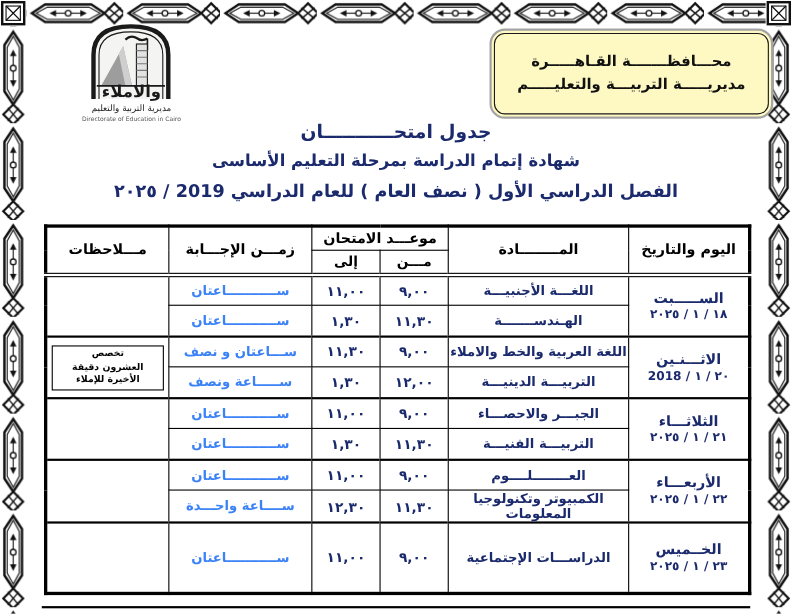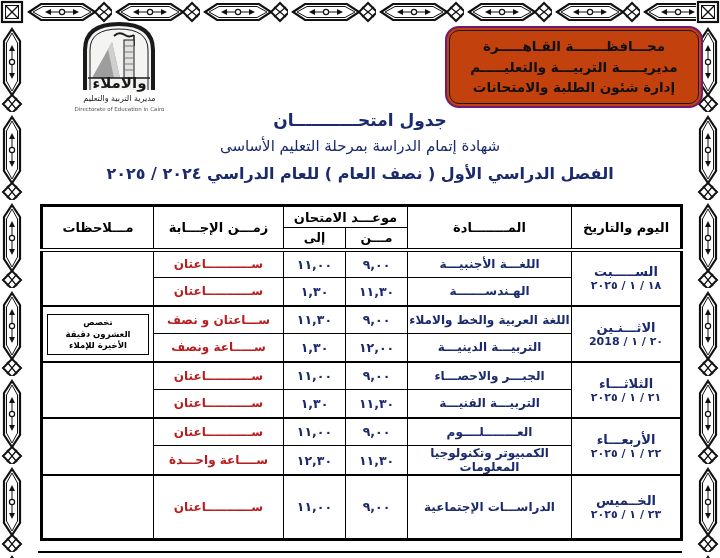--- a/index.html
+++ b/index.html
@@ -10,51 +10,51 @@
 
   
   .logo{position:absolute;left:52px;top:16px;width:135px;height:106px;text-align:center;}
   .logo svg{display:block;margin:0 auto;}
   .logo-city{position:absolute;left:0;right:0;top:58px;font-weight:700;font-size:15px;color:#1a1a1a;letter-spacing:1px;}
   .logo-cap-ar{position:absolute;left:0;right:0;top:78px;font-weight:400;font-size:8px;color:#222;direction:rtl;}
   .logo-cap-en{position:absolute;left:0;right:0;top:90px;font-size:5.5px;color:#555;}
 
   
   .org-box{position:absolute;left:445px;top:26px;width:258px;height:82px;
-           border:2px solid #701a75;border-radius:14px;background:#c2410c;
+           border:2px solid #a3a3a3;border-radius:14px;background:#fef9c3;
            box-sizing:border-box;padding:2px;}
   .org-box-inner{width:100%;height:100%;border:1.5px solid #1a1a1a;border-radius:10px;
            box-sizing:border-box;display:flex;flex-direction:column;justify-content:center;
            direction:rtl;text-align:center;}
   .org-line{font-weight:700;font-size:13.5px;line-height:1.55;color:#111;white-space:nowrap;}
 
   
   .titles{position:absolute;left:40px;width:640px;top:110px;text-align:center;direction:rtl;color:#1a2a6c;}
   .t1{font-weight:700;font-size:17px;margin-bottom:7px;}
-  .t2{font-weight:400;font-size:15px;margin-bottom:9px;}
+  .t2{font-weight:700;font-size:15px;margin-bottom:9px;}
   .t3{font-weight:700;font-size:16px;}
 
   
   .sched{position:absolute;left:40px;top:204px;width:640px;border-collapse:collapse;
          direction:rtl;table-layout:fixed;background:#fff;border:3px solid #000;}
   .sched th,.sched td{border:1.5px solid #000;padding:0;text-align:center;vertical-align:middle;overflow:hidden;}
   .sched thead th{font-weight:700;font-size:13px;color:#000;}
   .sched thead tr.h1{height:22px;}
   .sched thead tr.h2{height:22px;}
   .sched thead tr.h2 th{font-size:12.5px;}
   .sched thead th[rowspan],.sched thead tr.h2 th{border-bottom:4px double #000;}
   .sched tbody tr{height:28px;}
   .sched tbody tr.last{height:64px;}
   .sched tbody tr.grp td{border-top-width:2.5px;}
   .day{font-weight:700;color:#1a2a6c;}
   .dayname{font-size:13px;}
   .daydate{font-size:11px;letter-spacing:.5px;}
   .subj{font-weight:700;font-size:12px;color:#1a2a6c;}
   .time{font-weight:700;font-size:12.5px;color:#1a2a6c;letter-spacing:.5px;}
-  .dur{font-weight:700;font-size:12px;color:#b91c1c;}
+  .dur{font-weight:700;font-size:12px;color:#3b82f6;}
   .notes{vertical-align:top;}
   .notebox{margin:2px 4px 0 4px;border:1.5px solid #000;padding:2px 16px;
            font-weight:700;font-size:8.5px;line-height:1.35;color:#000;direction:rtl;}
   .table-underline{position:absolute;left:38px;width:644px;top:551px;height:1.5px;background:#000;}
 </style>
 </head>
 <body>
 
 <div class="page">
 
@@ -111,28 +111,27 @@
     </svg>
     <div class="logo-city">والاملاء</div>
     <div class="logo-cap-ar">مديرية التربية والتعليم</div>
     <div class="logo-cap-en">Directorate of Education in Cairo</div>
   </div>
 
   <div class="org-box">
     <div class="org-box-inner">
       <div class="org-line">محـــافظـــــــة القـاهـــــرة</div>
       <div class="org-line">مديريـــــة التربيـــة والتعليـــــم</div>
-      <div class="org-line">إدارة شئون الطلبة والامتحانات</div>
     </div>
   </div>
 
   <div class="titles">
     <div class="t1">جدول امتحـــــــــــان</div>
     <div class="t2">شهادة إتمام الدراسة بمرحلة التعليم الأساسى</div>
-    <div class="t3">الفصل الدراسي الأول ( نصف العام ) للعام الدراسي ٢٠٢٤ / ٢٠٢٥</div>
+    <div class="t3">الفصل الدراسي الأول ( نصف العام ) للعام الدراسي 2019 / ٢٠٢٥</div>
   </div>
 
   <table class="sched">
     <colgroup>
       <col style="width:110px">
         <col style="width:164px">
         <col style="width:62px">
       <col style="width:62px">
         <col style="width:130px">
         <col style="width:112px">

